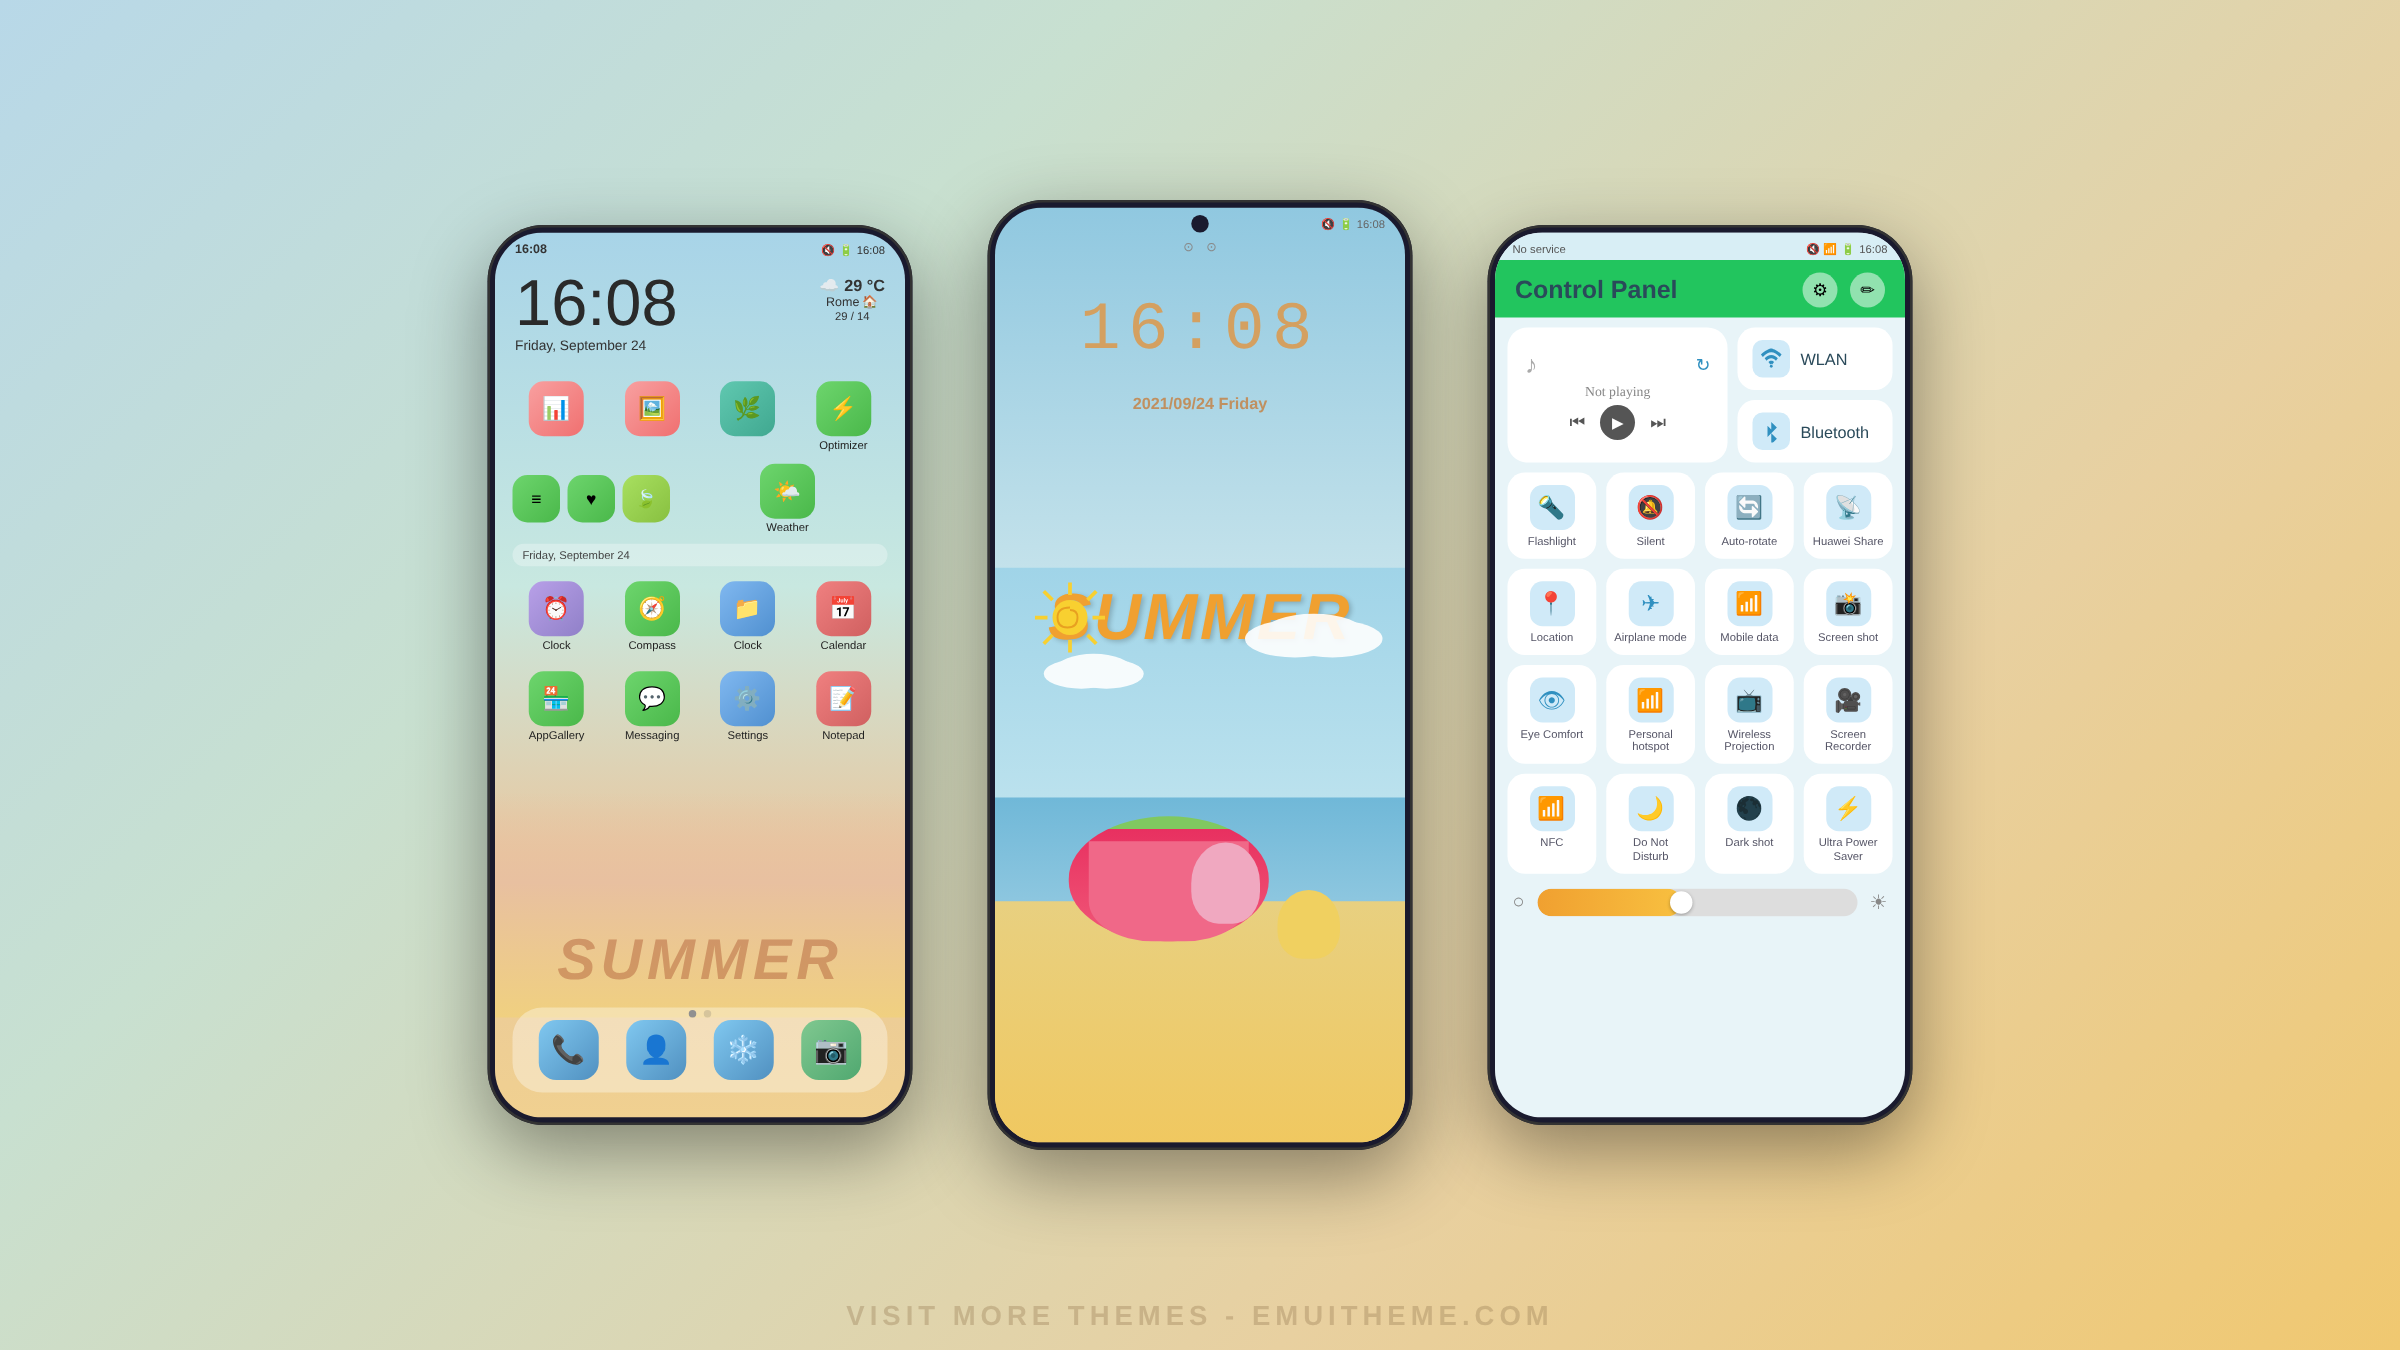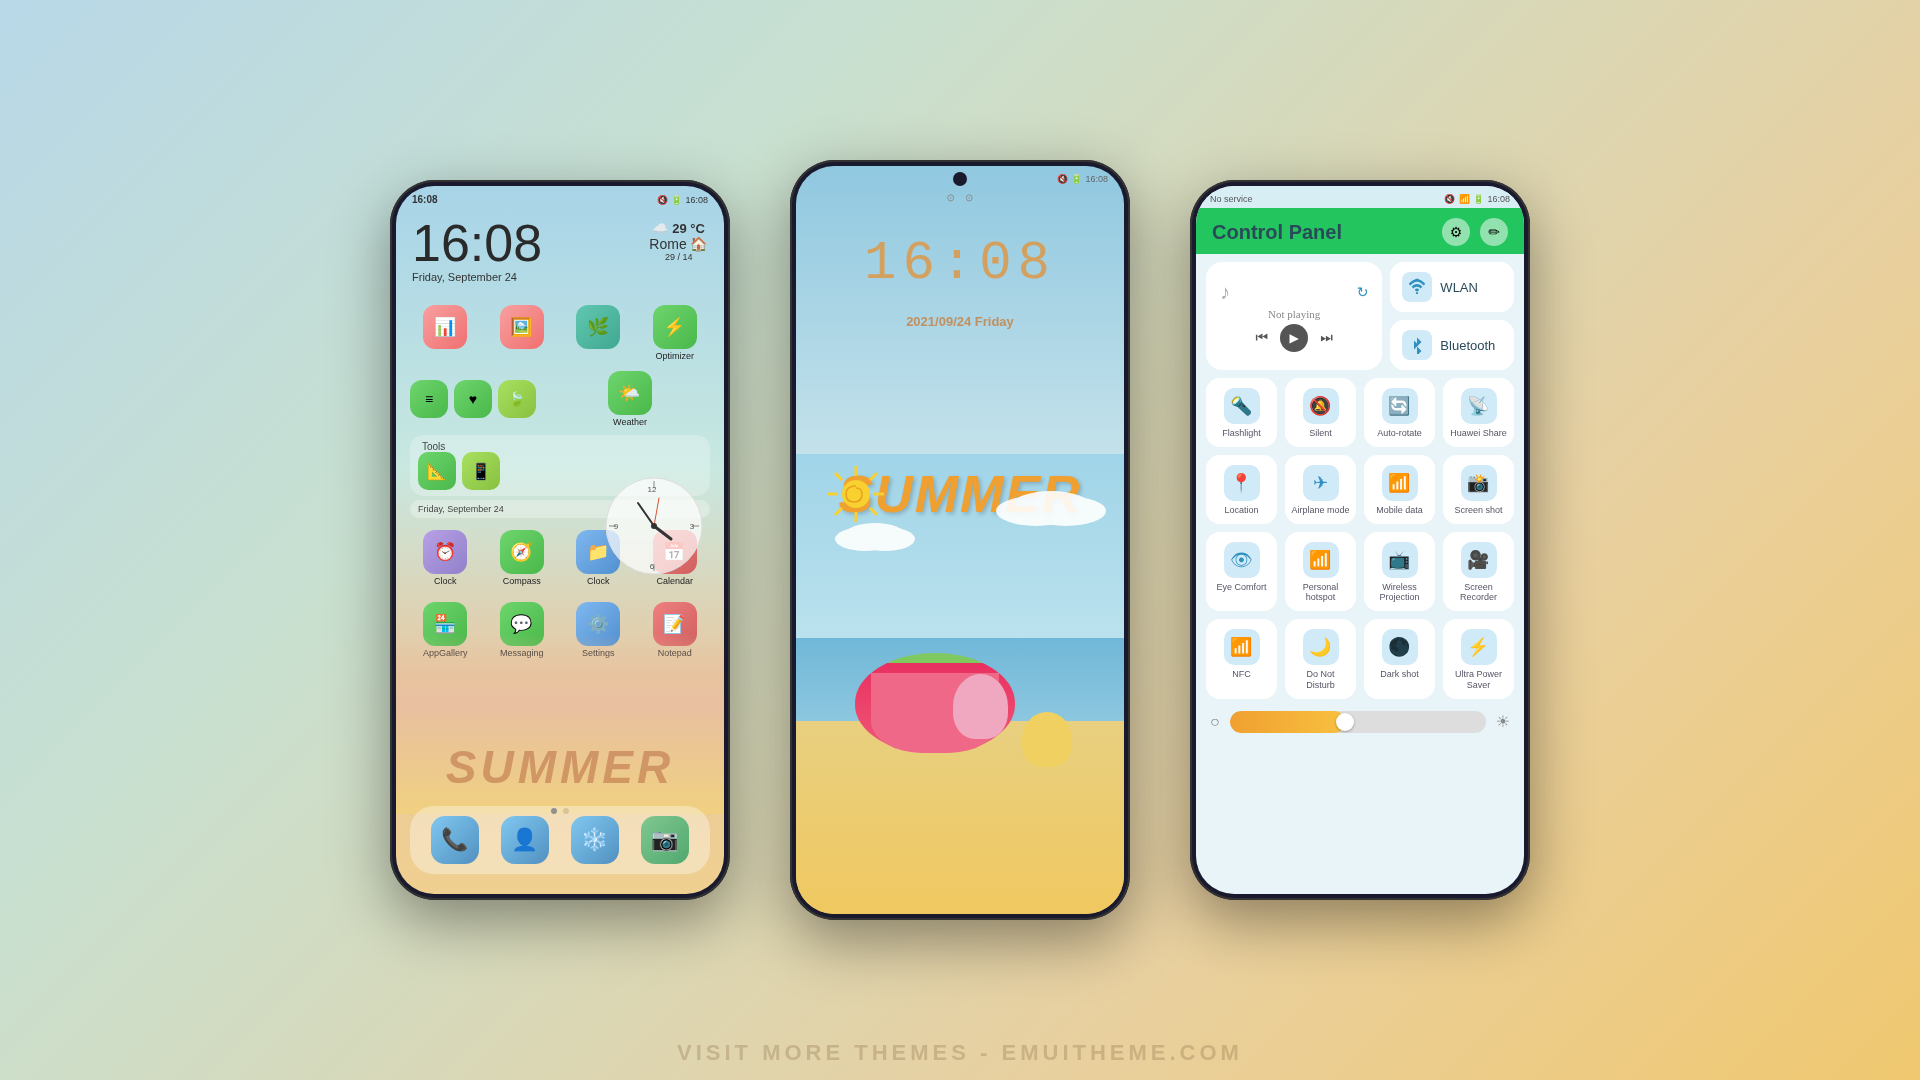--- a/index.html
+++ b/index.html
@@ -601,21 +601,21 @@
           </div>
         </div>
 
         <div class="clock-widget">
           <div class="clock-time">16:08</div>
           <div class="clock-date">Friday, September 24</div>
         </div>
 
         <div class="weather-info">
           <div class="weather-temp">☁️  29 °C</div>
-          <div style="font-size:14px">Rome 🏠</div>
+          <div style="font-size:10px">Rome 🏠</div>
           <div style="font-size:9px">29 / 14</div>
         </div>
 
         <div class="app-grid" style="margin-top:8px;">
           <div class="app-icon">
             <div class="app-icon-img pink-icon">📊</div>
           </div>
           <div class="app-icon">
             <div class="app-icon-img pink-icon">🖼️</div>
           </div>
@@ -638,50 +638,21 @@
           <div class="app-icon">
             <div class="app-icon-img lime-icon" style="width:38px;height:38px;font-size:14px">🍃</div>
           </div>
           <div style="width:60px"></div>
           <div class="app-icon">
             <div class="app-icon-img green-icon" style="width:44px;height:44px;font-size:18px">🌤️</div>
             <span class="app-label">Weather</span>
           </div>
         </div>
 
-        <div style="margin:4px 14px;background:rgba(255,255,255,0.25);border-radius:14px;padding:6px 8px;">
-          <div class="tools-label">Tools</div>
-          <div class="tools-row">
-            <div class="small-app-icon green-icon">📐</div>
-            <div class="small-app-icon lime-icon">📱</div>
-          </div>
-        </div>
-
-        <div class="analog-clock">
-          <svg viewBox="0 0 100 100">
-            <circle cx="50" cy="50" r="48" fill="rgba(255,255,255,0.7)" stroke="#ddd" stroke-width="1"></circle>
-
-            <line x1="50" y1="5" x2="50" y2="12" stroke="#aaa" stroke-width="1.5"></line>
-            <line x1="95" y1="50" x2="88" y2="50" stroke="#aaa" stroke-width="1.5"></line>
-            <line x1="50" y1="95" x2="50" y2="88" stroke="#aaa" stroke-width="1.5"></line>
-            <line x1="5" y1="50" x2="12" y2="50" stroke="#aaa" stroke-width="1.5"></line>
-
-            <text x="48" y="16" font-size="8" fill="#555" text-anchor="middle">12</text>
-            <text x="88" y="53" font-size="8" fill="#555" text-anchor="middle">3</text>
-            <text x="48" y="93" font-size="8" fill="#555" text-anchor="middle">6</text>
-            <text x="12" y="53" font-size="8" fill="#555" text-anchor="middle">9</text>
-
-            <line x1="50" y1="50" x2="67" y2="63" stroke="#333" stroke-width="3" stroke-linecap="round"></line>
-
-            <line x1="50" y1="50" x2="34" y2="27" stroke="#333" stroke-width="2" stroke-linecap="round"></line>
-
-            <line x1="50" y1="50" x2="55" y2="22" stroke="#e05030" stroke-width="1" stroke-linecap="round"></line>
-            <circle cx="50" cy="50" r="3" fill="#333"></circle>
-          </svg>
-        </div>
+
 
         <div class="date-widget" style="margin-top:4px;">
           Friday, September 24
         </div>
 
         <div class="app-grid" style="margin-top:6px;">
           <div class="app-icon">
             <div class="app-icon-img purple-icon">⏰</div>
             <span class="app-label">Clock</span>
           </div>

